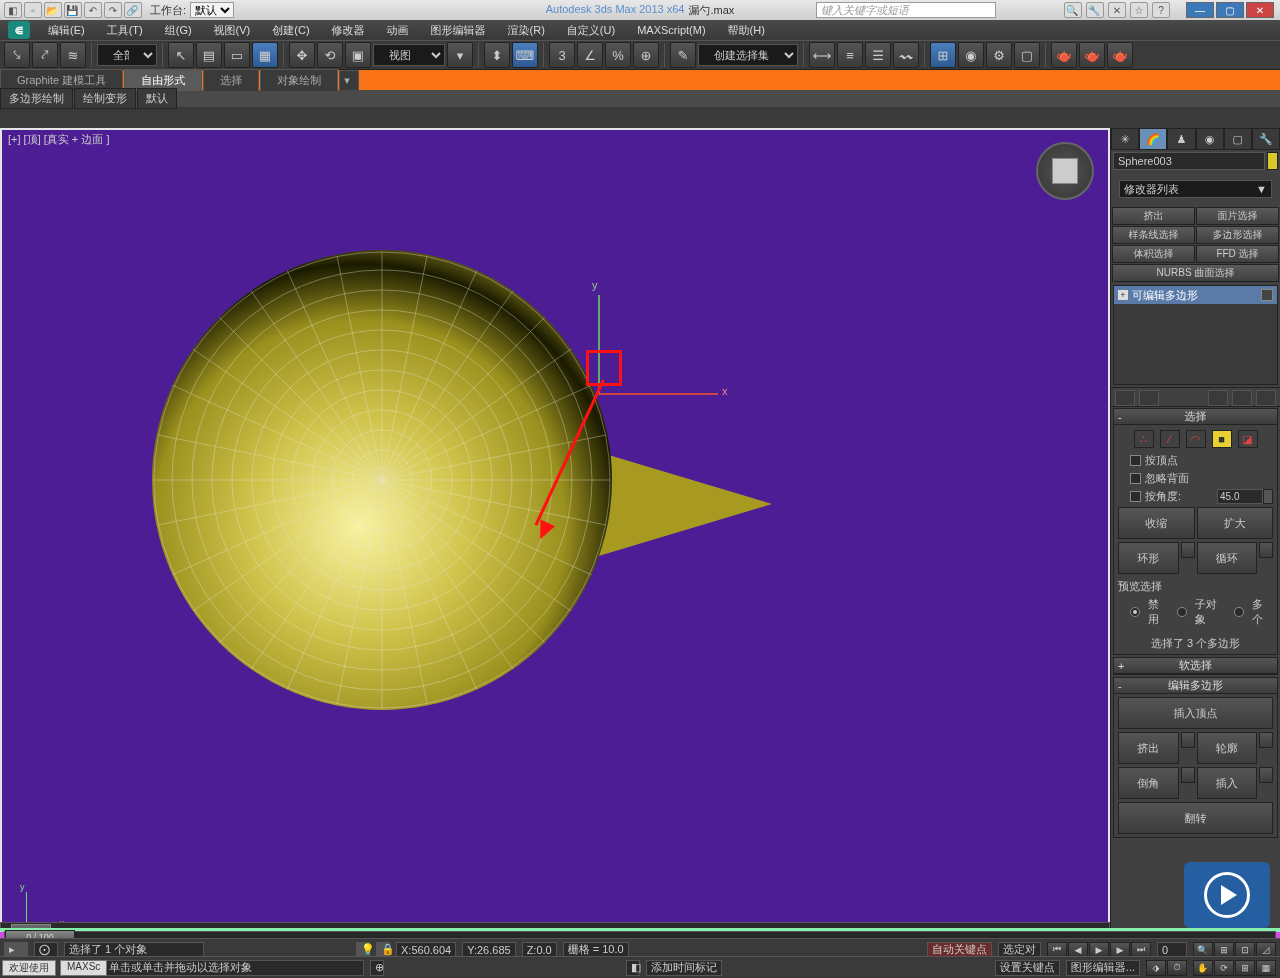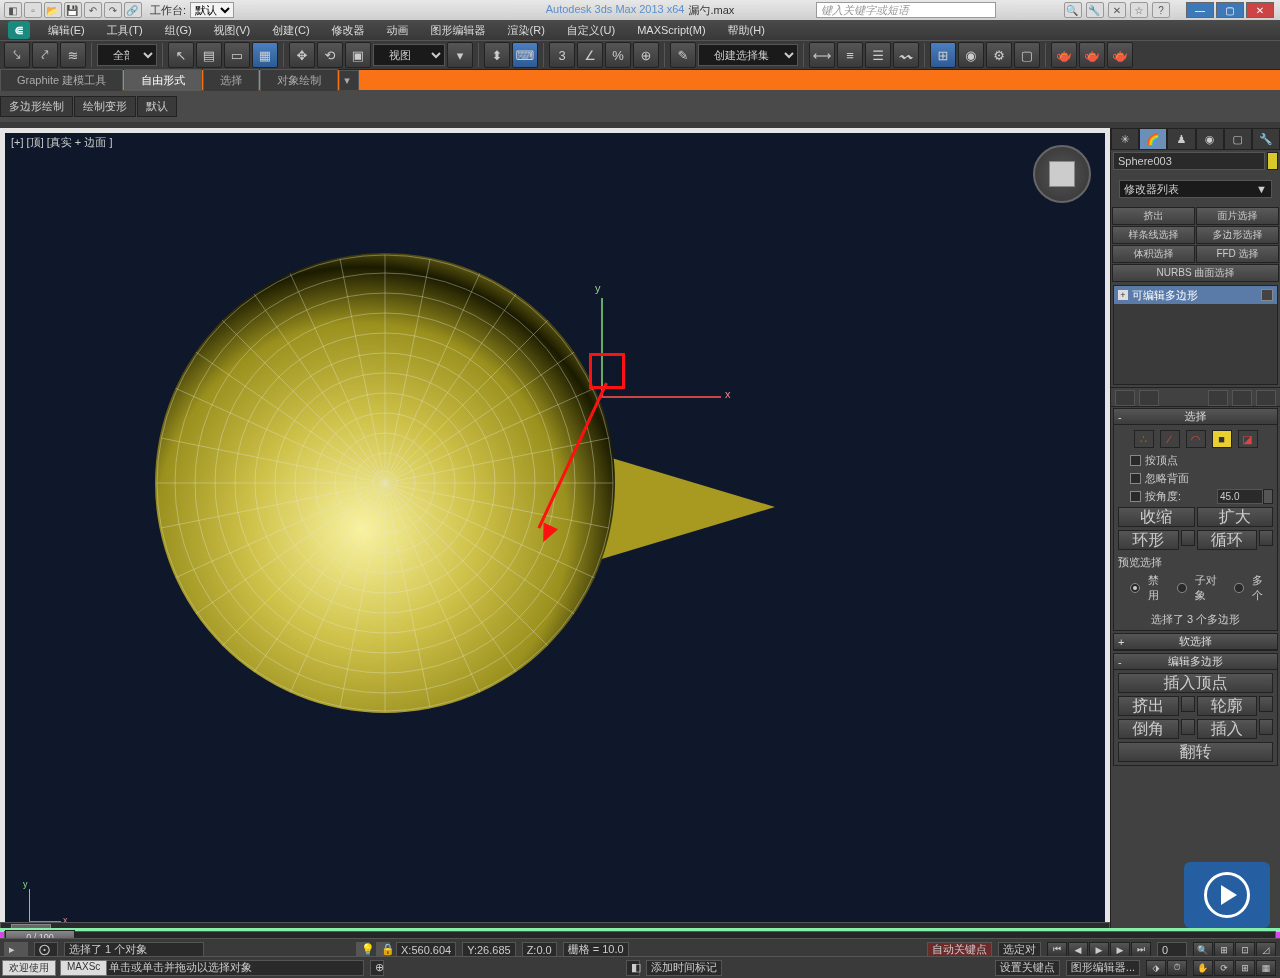--- a/index.html
+++ b/index.html
@@ -30,26 +30,26 @@
 .toolbar{height:30px;background:#3a3a3a;border-top:1px solid #555;border-bottom:1px solid #222;display:flex;align-items:center;padding:0 4px;gap:2px;}
 .sep{width:1px;height:24px;background:#555;margin:0 3px;}
 .tbtn{width:26px;height:26px;background:linear-gradient(#555,#3a3a3a);border:1px solid #222;border-radius:2px;display:flex;align-items:center;justify-content:center;color:#ccc;font-size:13px;}
 .tbtn.blue{background:linear-gradient(#4a7fbf,#2d5a94);}
 .tsel{height:22px;background:#1a1a1a;border:1px solid #555;color:#ccc;padding:0 11px;}
 
 
 .ribbon-tabs{height:20px;background:#f97316;display:flex;align-items:center;}
 .ribbon-tab{padding:3px 16px;background:#3a3a3a;color:#aaa;border:1px solid #555;border-bottom:none;margin-right:1px;}
 .ribbon-tab.active{background:#5a5a5a;color:#fff;}
-.ribbon-sub{height:32px;background:#4a4a4a;display:flex;align-items:center;}
+.ribbon-sub{height:17px;background:#4a4a4a;display:flex;align-items:center;}
 .ribbon-sub .sub{padding:2px 8px;background:#3a3a3a;color:#ccc;border:1px solid #222;margin-right:1px;}
 
 
 .main{position:absolute;top:128px;left:0;right:0;bottom:44px;display:flex;}
-.viewport{flex:1;background:#0f172a;position:relative;border:5px solid #e5e5e5;}
+.viewport{flex:1;background:#4c1d95;position:relative;border:2px solid #e5e5e5;}
 .vplabel{position:absolute;top:2px;left:6px;color:#ccc;font-size:11px;}
 .viewcube{position:absolute;top:12px;right:14px;width:58px;height:58px;border-radius:50%;background:radial-gradient(#555,#333);border:2px solid #666;display:flex;align-items:center;justify-content:center;color:#888;}
 .viewcube .cube{width:26px;height:26px;background:#ccc;border:1px solid #888;}
 
 
 .model{position:absolute;left:150px;top:120px;width:490px;height:490px;}
 .sphere{position:absolute;left:0;top:0;width:460px;height:460px;border-radius:50%;background:radial-gradient(circle at 45% 60%,#f9f2a0 0%,#cfc24a 30%,#9a901e 55%,#1a1a00 70%,#968a1e 80%,#beb339 100%);}
 .wire{position:absolute;left:0;top:0;width:460px;height:460px;border-radius:50%;pointer-events:none;}
 .spout{position:absolute;left:440px;top:200px;width:0;height:0;border-top:54px solid transparent;border-bottom:54px solid transparent;border-left:180px solid #a89a20;}
 .gizmo{position:absolute;left:560px;top:245px;}
@@ -100,21 +100,21 @@
 .so-btn.p{background:#e8d030;color:#333;}
 .so-btn.el{color:#d44;}
 .chk-row{display:flex;align-items:center;gap:4px;margin-left:12px;}
 .chk{width:11px;height:11px;border:1px solid #888;background:#2a2a2a;}
 .radio{width:10px;height:10px;border:1px solid #888;border-radius:50%;background:#2a2a2a;display:inline-block;}
 .radio.on::after{content:"";display:block;width:4px;height:4px;border-radius:50%;background:#ccc;margin:2px;}
 .spinner{display:flex;}
 .spinner input{width:46px;height:15px;background:#2a2a2a;border:1px solid #555;color:#ccc;font-size:10px;padding:0 2px;}
 .spinner .sp{width:10px;height:15px;background:#555;border:1px solid #222;font-size:7px;color:#ccc;display:flex;flex-direction:column;}
 .btn-pair{display:flex;gap:2px;}
-.btn-pair .b{flex:1;height:20px;background:linear-gradient(#555,#3c3c3c);border:1px solid #222;display:flex;align-items:center;justify-content:center;font-size:16px;}
+.btn-pair .b{flex:1;height:32px;background:linear-gradient(#555,#3c3c3c);border:1px solid #222;display:flex;align-items:center;justify-content:center;font-size:11px;}
 .small-sq{width:14px;height:16px;background:linear-gradient(#555,#3c3c3c);border:1px solid #222;}
 
 
 .watermark{position:absolute;right:10px;bottom:50px;background:rgba(37,96,168,0.95);padding:10px 20px;border-radius:6px;display:flex;align-items:center;gap:12px;z-index:50;}
 .watermark .play{width:46px;height:46px;border:3px solid #fff;border-radius:50%;display:flex;align-items:center;justify-content:center;}
 .watermark .play::after{content:"";border-left:16px solid #fff;border-top:10px solid transparent;border-bottom:10px solid transparent;margin-left:4px;}
 .watermark .txt{color:#fff;}
 .watermark .txt .big{font-size:24px;font-weight:bold;letter-spacing:4px;}
 .watermark .txt .small{font-size:12px;letter-spacing:2px;}
 

